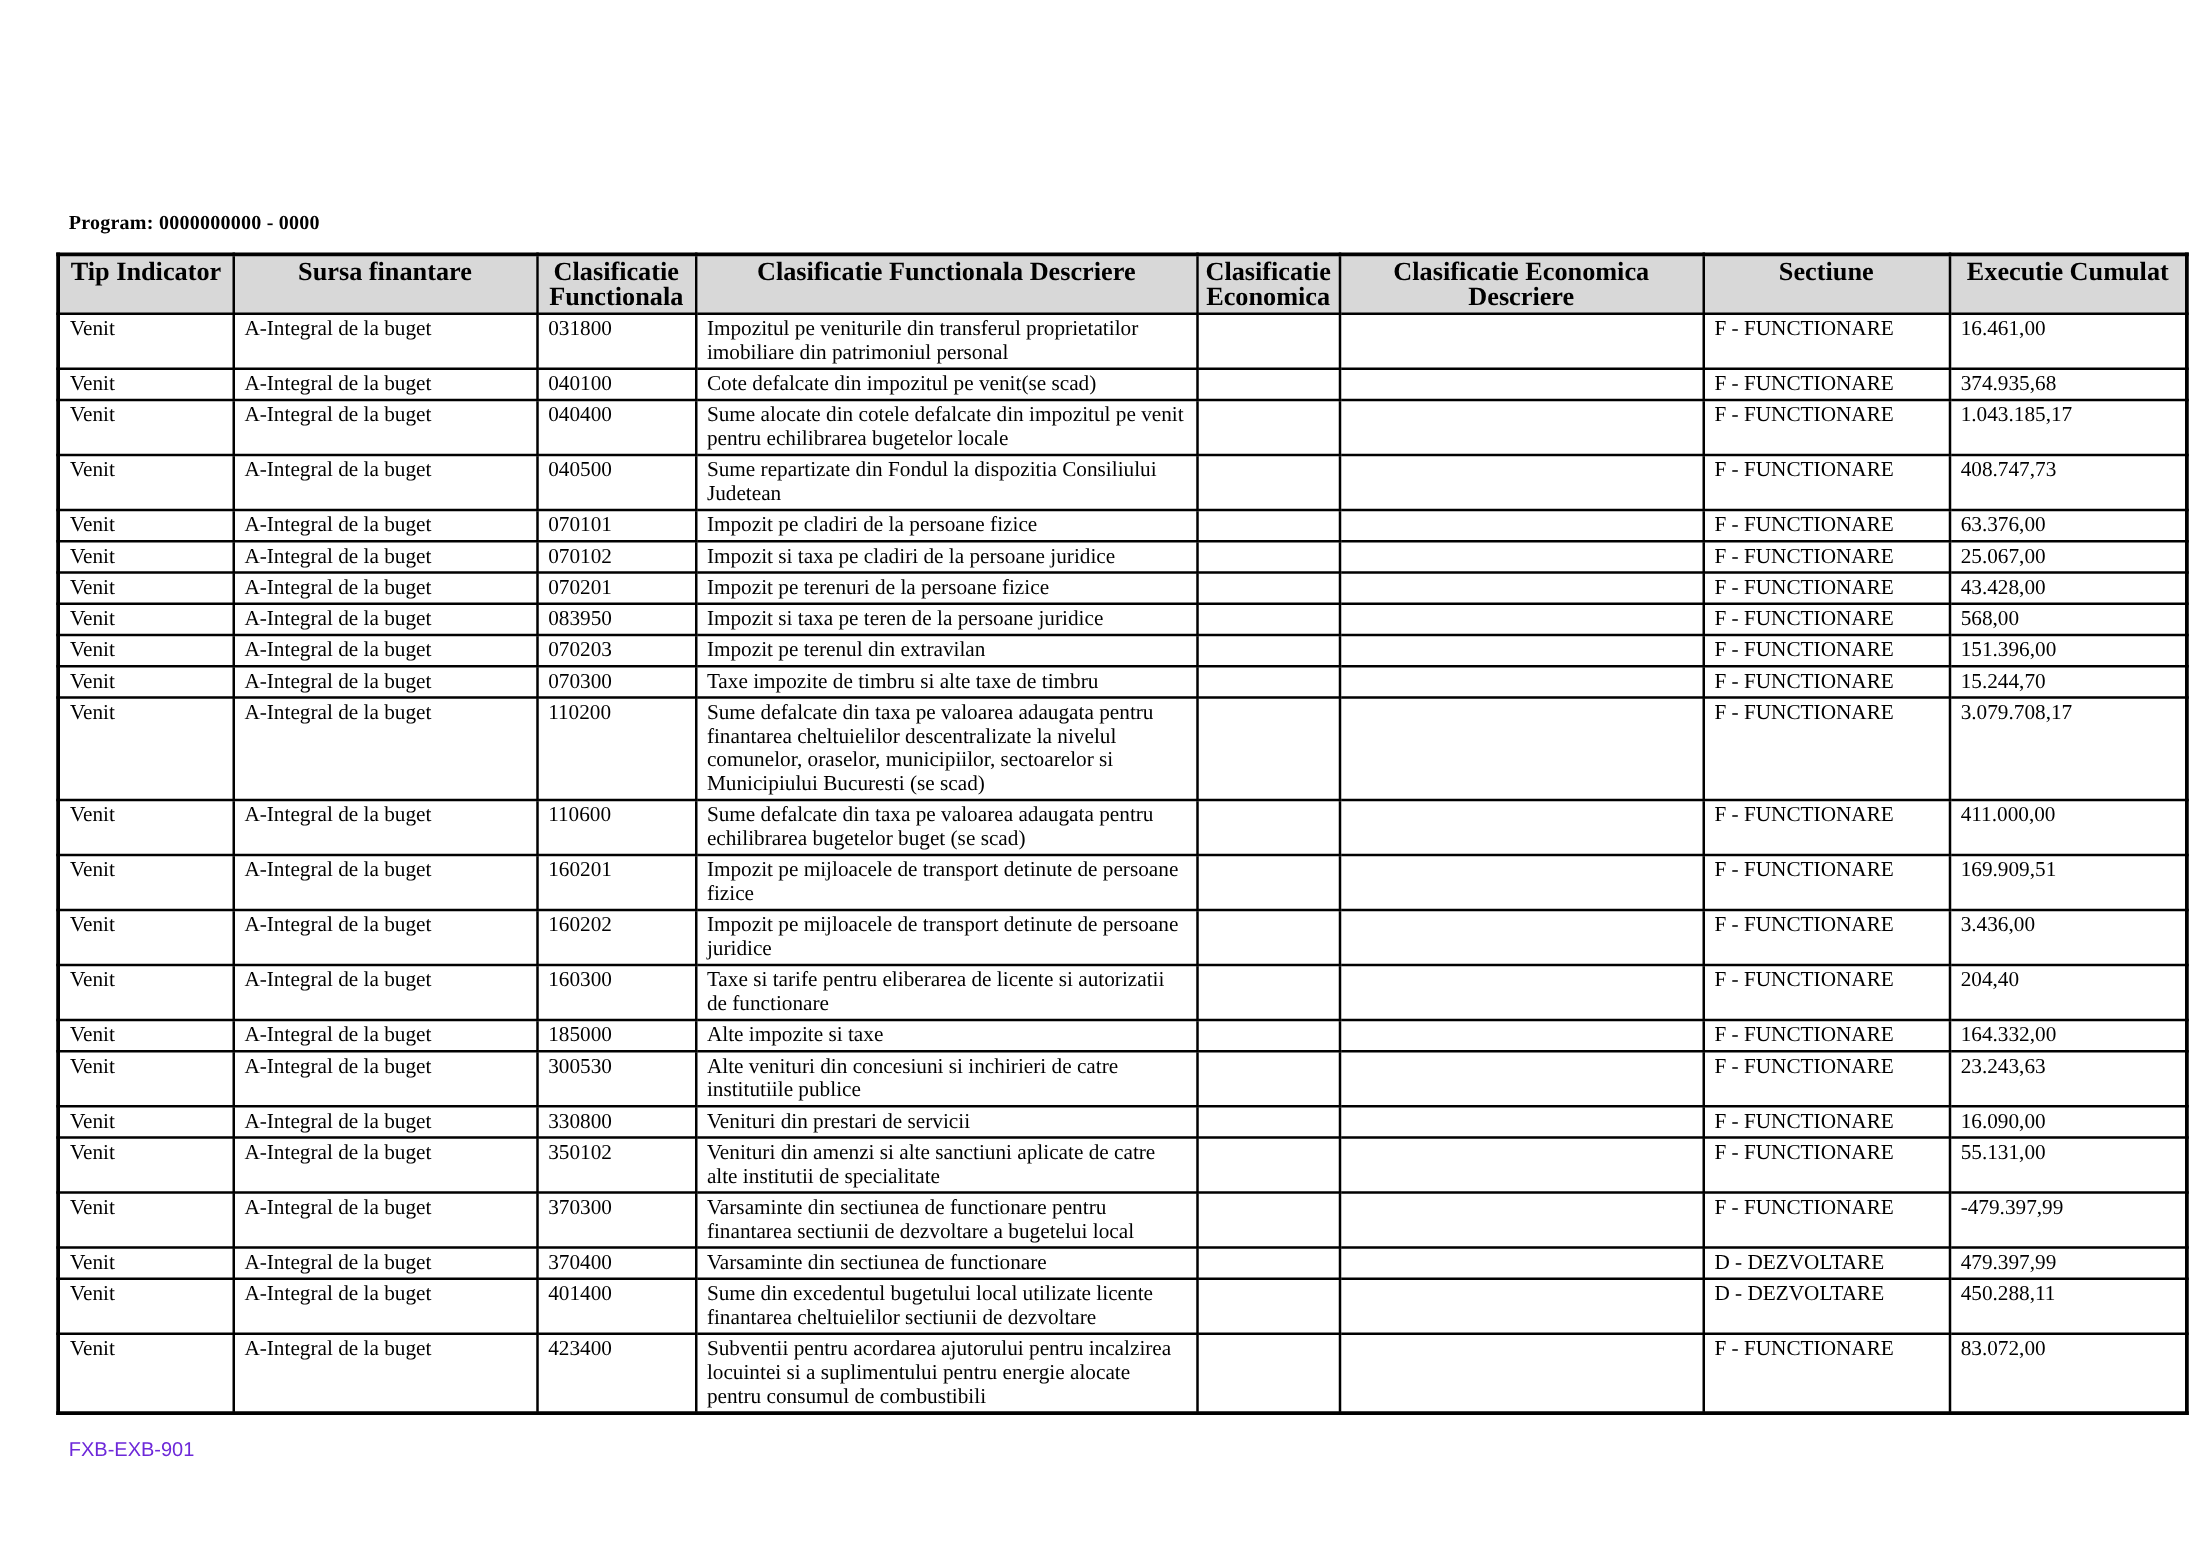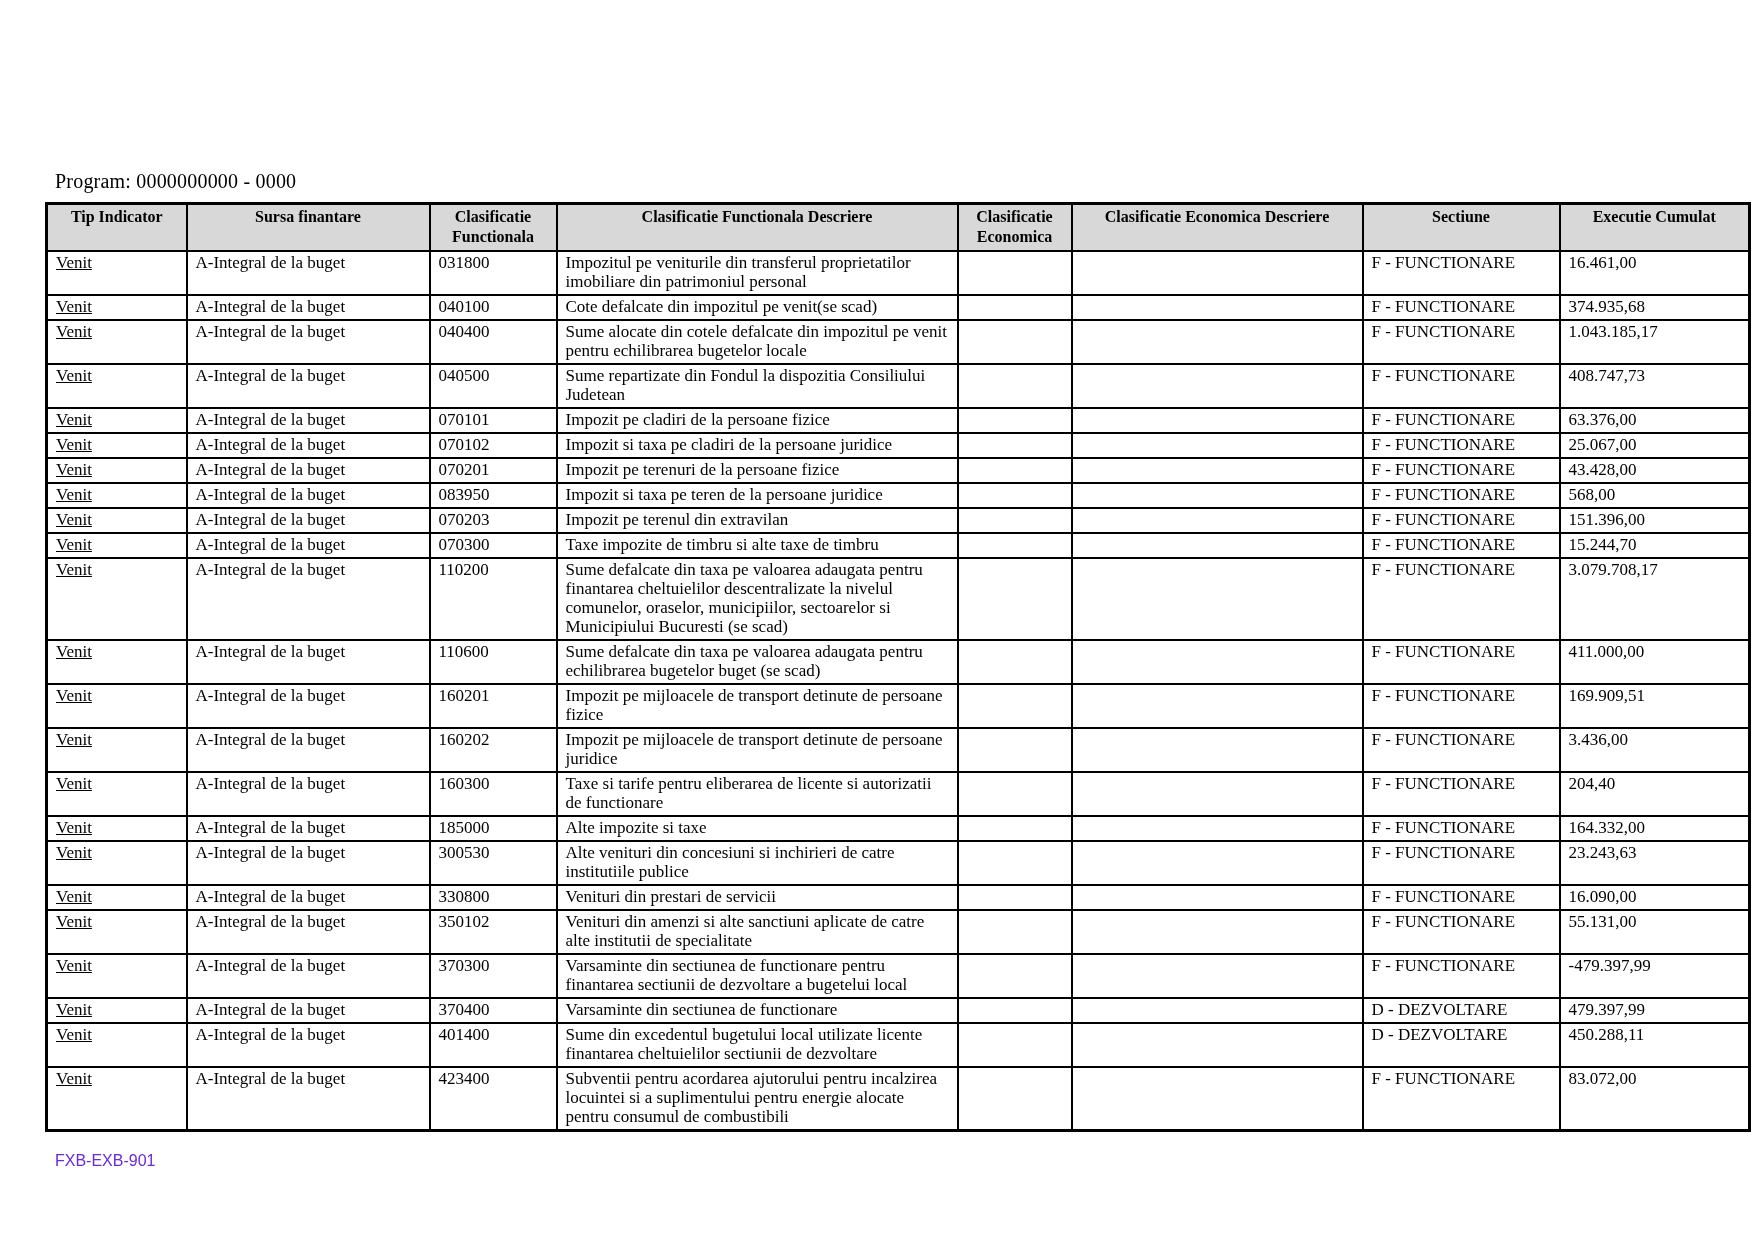--- a/index.html
+++ b/index.html
@@ -14,54 +14,54 @@
     background: #ffffff;
     font-family: "Liberation Serif", serif;
     color: #000000;
     overflow: hidden;
   }
   .title {
     position: absolute;
     left: 55px;
     top: 170px;
     margin: 0;
-    font-size: 20px;
-    font-weight: normal;
+    font-size: 16px;
+    font-weight: bold;
     font-family: "Liberation Serif", serif;
     letter-spacing: 0.2px;
   }
   table.report {
     position: absolute;
     left: 45px;
     top: 202px;
     width: 1703px;
     border-collapse: collapse;
     table-layout: fixed;
     border: 3px solid #000000;
   }
   table.report th, table.report td {
     border: 2px solid #000000;
     vertical-align: top;
     overflow: hidden;
   }
   table.report th {
     background: #d8d8d8;
-    font-size: 16px;
+    font-size: 21px;
     font-weight: bold;
     line-height: 20px;
     text-align: center;
     padding: 2px 3px 3px 3px;
   }
   table.report td {
     font-size: 17px;
     line-height: 19px;
     padding: 1px 6px 3px 8px;
     text-align: left;
   }
-  td.cell-tip { padding-left: 14px; text-decoration: underline; }
+  td.cell-tip { padding-left: 14px; }
   td.cell-cod { padding-left: 10px; }
   td.cell-desc { padding-right: 16px; }
   td.cell-sect { padding-left: 9px; }
   td.cell-exec {
     text-align: right;
     padding-right: 10px;
   }
   .footer {
     position: absolute;
     left: 55px;

